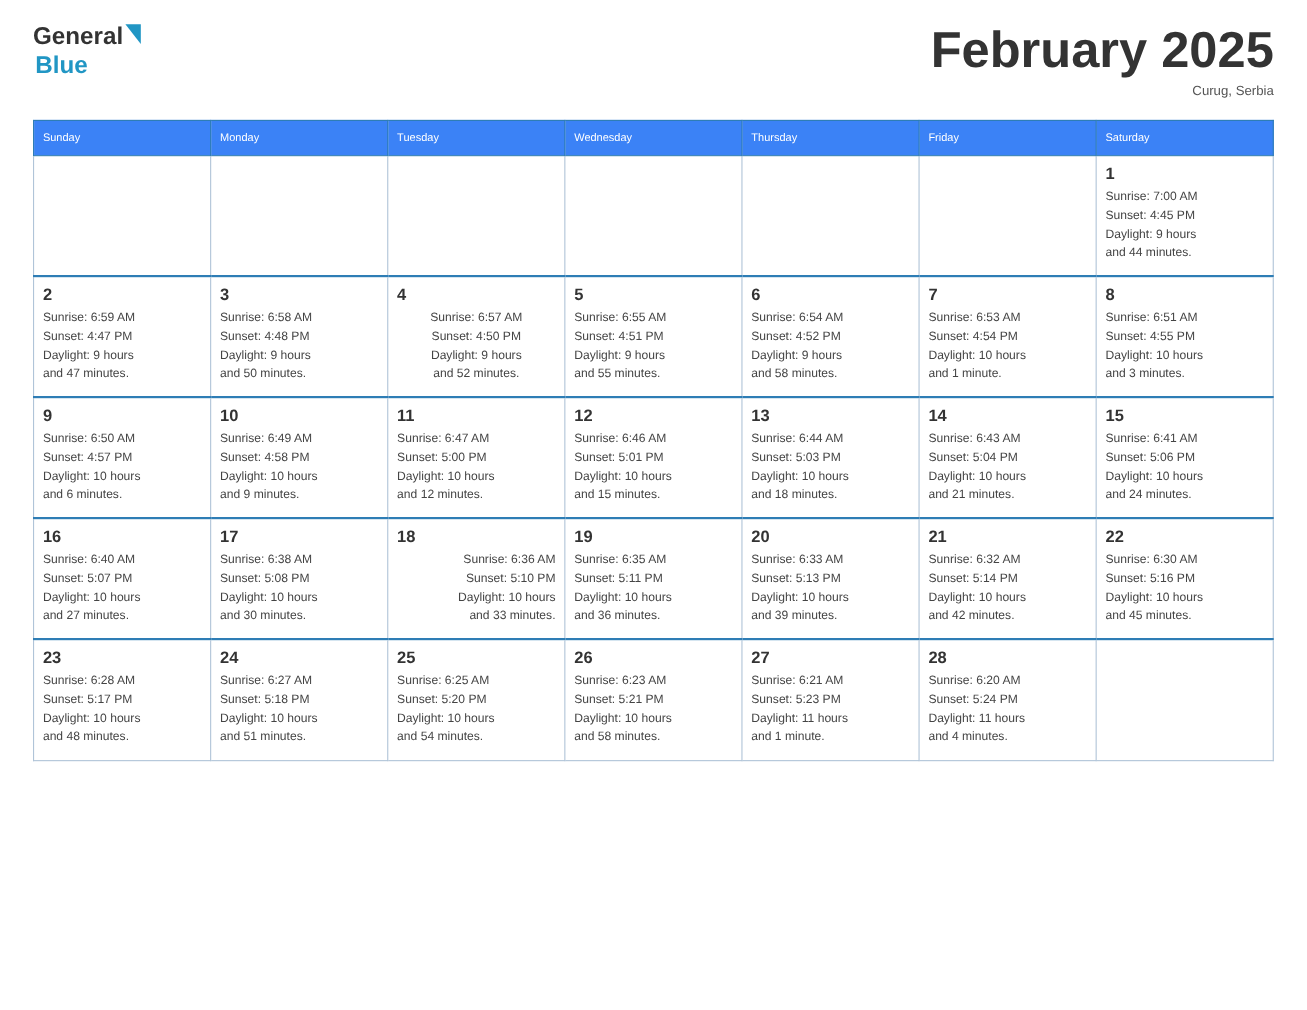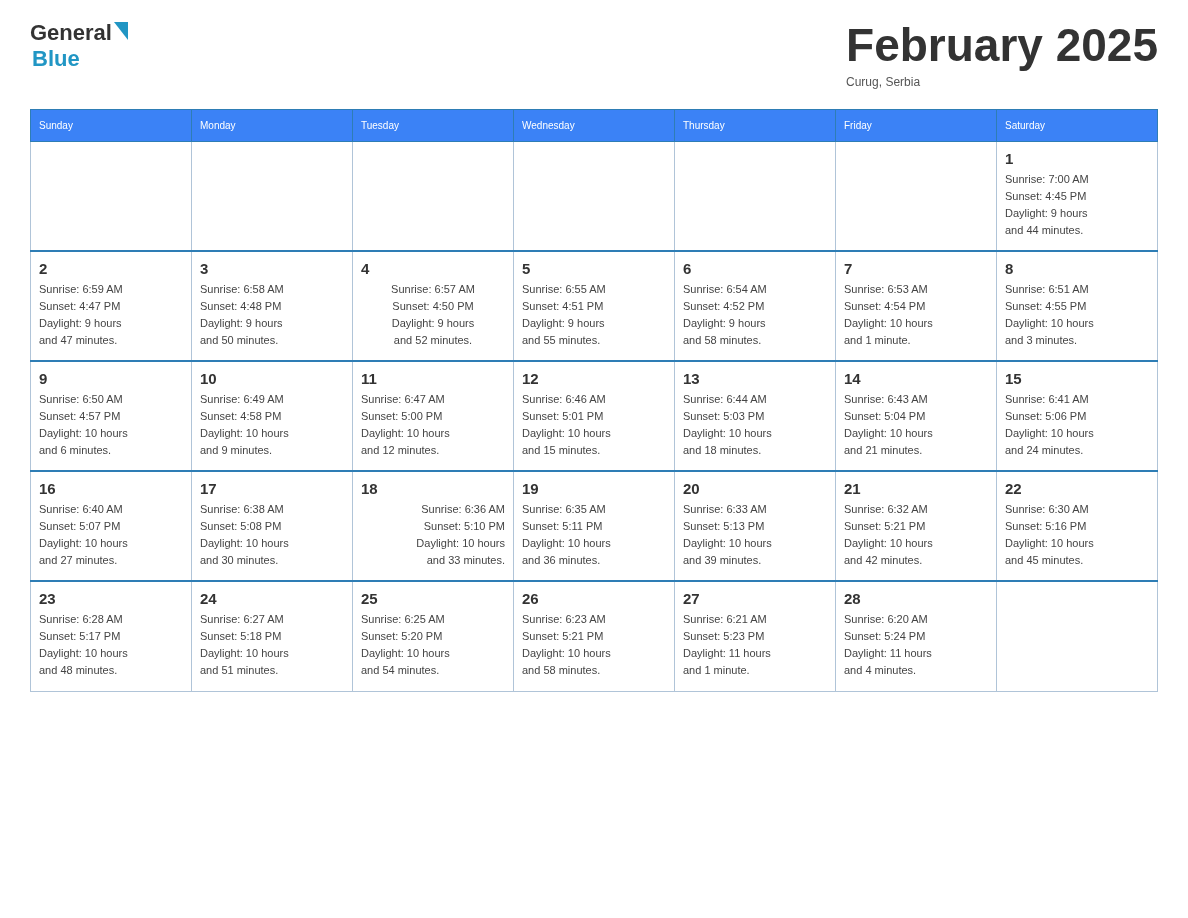--- a/index.html
+++ b/index.html
@@ -45,20 +45,21 @@
       display: flex;
       align-items: center;
     }
     .logo-line2 {
       font-size: 22px;
       font-weight: bold;
       color: #2196c4;
       padding-left: 2px;
     }
     .title-section {
+      text-align: right;
     }
     .month-title {
       font-size: 46px;
       font-weight: bold;
       color: #333;
       line-height: 1.1;
     }
     .location {
       font-size: 12px;
       color: #555;
@@ -287,21 +288,21 @@
         <td>
           <div class="day-number">20</div>
           <div class="day-info" style="white-space: pre-line;">Sunrise: 6:33 AM
 Sunset: 5:13 PM
 Daylight: 10 hours
 and 39 minutes.</div>
         </td>
         <td>
           <div class="day-number">21</div>
           <div class="day-info" style="white-space: pre-line;">Sunrise: 6:32 AM
-Sunset: 5:21 PM
+Sunset: 5:14 PM
 Daylight: 10 hours
 and 42 minutes.</div>
         </td>
         <td>
           <div class="day-number">22</div>
           <div class="day-info" style="white-space: pre-line;">Sunrise: 6:30 AM
 Sunset: 5:16 PM
 Daylight: 10 hours
 and 45 minutes.</div>
         </td>

